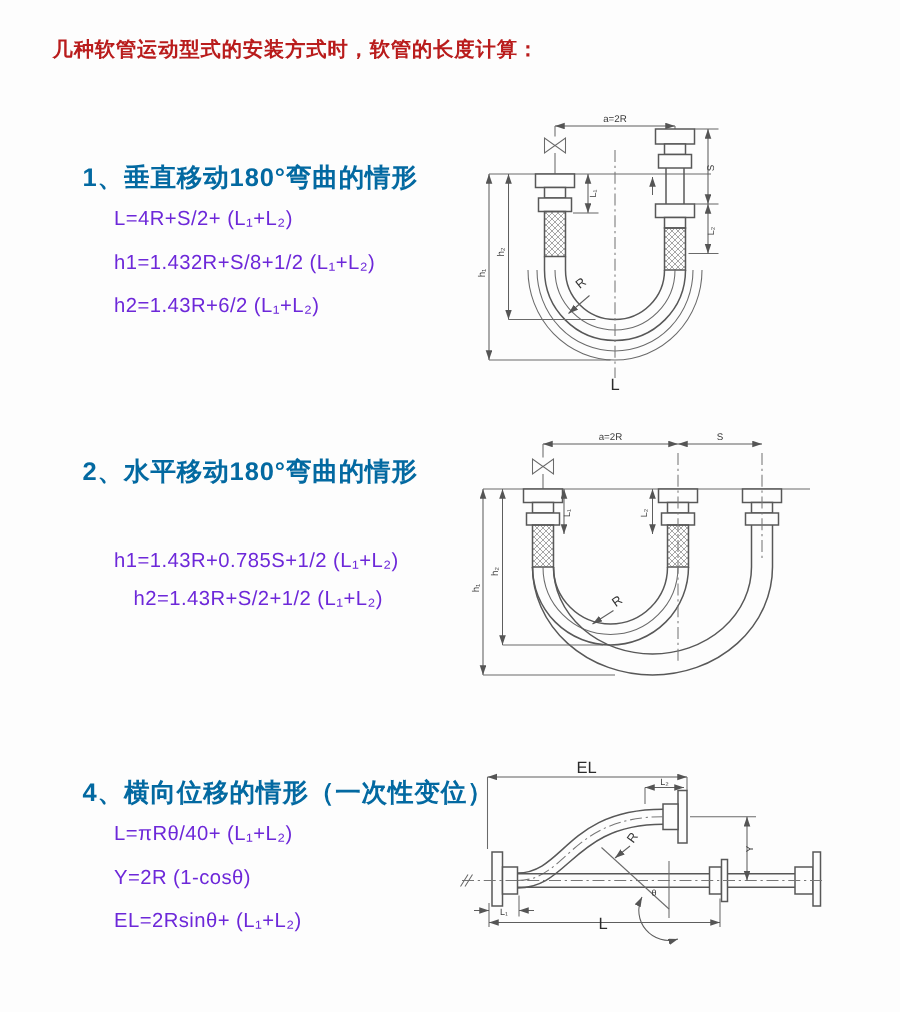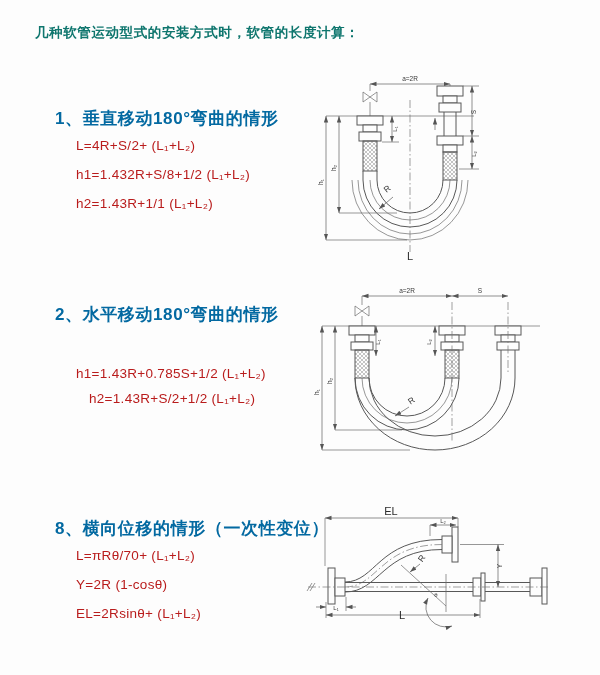--- a/index.html
+++ b/index.html
@@ -1,21 +1,21 @@
 <!DOCTYPE html>
 <html><head>
 <meta charset="utf-8">
 <style>
   html,body{margin:0;padding:0;background:#ffffff;}
   .page{position:relative;width:600px;height:675px;background:#fdfdfd;overflow:hidden;
         font-family:"Liberation Sans",sans-serif;color:#1d1d1d;}
   .abs{position:absolute;white-space:nowrap;}
-  .title{font-size:13.5px;font-weight:600;letter-spacing:.6px;color:#0f766e;}
+  .title{font-size:13.5px;font-weight:600;letter-spacing:.6px;color:#b91c1c;}
   .heading{font-size:17px;font-weight:600;letter-spacing:.6px;color:#0369a1;}
-  .formula{font-size:13.5px;font-weight:400;letter-spacing:.3px;color:#b91c1c;}
+  .formula{font-size:13.5px;font-weight:400;letter-spacing:.3px;color:#6d28d9;}
   svg{position:absolute;overflow:visible;}
   .ln{fill:none;stroke:#585858;stroke-width:1;}
   .thn{fill:none;stroke:#6a6a6a;stroke-width:.7;}
   .dim{fill:none;stroke:#5e5e5e;stroke-width:.7;}
   .cl{fill:none;stroke:#777;stroke-width:.7;stroke-dasharray:8 2.5 1.5 2.5;}
   .fit{fill:#fdfdfd;stroke:#585858;stroke-width:1;}
   .dl{font-size:6.5px;fill:#3a3a3a;font-family:"Liberation Sans",sans-serif;}
   .dls{font-size:6px;fill:#3a3a3a;font-family:"Liberation Sans",sans-serif;}
   .rl{font-size:8.5px;fill:#333;font-family:"Liberation Sans",sans-serif;}
   .big{font-size:11px;fill:#2b2b2b;font-family:"Liberation Sans",sans-serif;}
@@ -23,28 +23,28 @@
 </head>
 <body>
 
 <div class="page">
 
   <div class="abs title" style="left:35px;top:24px">几种软管运动型式的安装方式时，软管的长度计算：</div>
 
   <div class="abs heading" style="left:55px;top:107px">1、垂直移动180°弯曲的情形</div>
   <div class="abs formula" style="left:76px;top:138px">L=4R+S/2+ (L₁+L₂)</div>
   <div class="abs formula" style="left:76px;top:167px">h1=1.432R+S/8+1/2 (L₁+L₂)</div>
-  <div class="abs formula" style="left:76px;top:196px">h2=1.43R+1/1 (L₁+L₂)</div>
+  <div class="abs formula" style="left:76px;top:196px">h2=1.43R+6/2 (L₁+L₂)</div>
 
   <div class="abs heading" style="left:55px;top:303px">2、水平移动180°弯曲的情形</div>
   <div class="abs formula" style="left:76px;top:366px">h1=1.43R+0.785S+1/2 (L₁+L₂)</div>
   <div class="abs formula" style="left:89px;top:391px">h2=1.43R+S/2+1/2 (L₁+L₂)</div>
 
-  <div class="abs heading" style="left:55px;top:517px">8、横向位移的情形（一次性变位）</div>
-  <div class="abs formula" style="left:76px;top:548px">L=πRθ/70+ (L₁+L₂)</div>
+  <div class="abs heading" style="left:55px;top:517px">4、横向位移的情形（一次性变位）</div>
+  <div class="abs formula" style="left:76px;top:548px">L=πRθ/40+ (L₁+L₂)</div>
   <div class="abs formula" style="left:76px;top:577px">Y=2R (1-cosθ)</div>
   <div class="abs formula" style="left:76px;top:606px">EL=2Rsinθ+ (L₁+L₂)</div>
 
   <svg style="left:312px;top:70px" width="288" height="196" viewBox="0 0 288 196">
     <defs>
       <marker id="ar1" markerWidth="7" markerHeight="5" refX="6.5" refY="2.2" orient="auto-start-reverse" markerUnits="userSpaceOnUse">
         <path d="M0,0 L6.5,2.2 L0,4.4 Z" fill="#555"></path>
       </marker>
       <pattern id="hb1" patternUnits="userSpaceOnUse" width="4" height="4">
         <path d="M0,4 L4,0 M0,0 L4,4" stroke="#8a8a8a" stroke-width=".5"></path>

